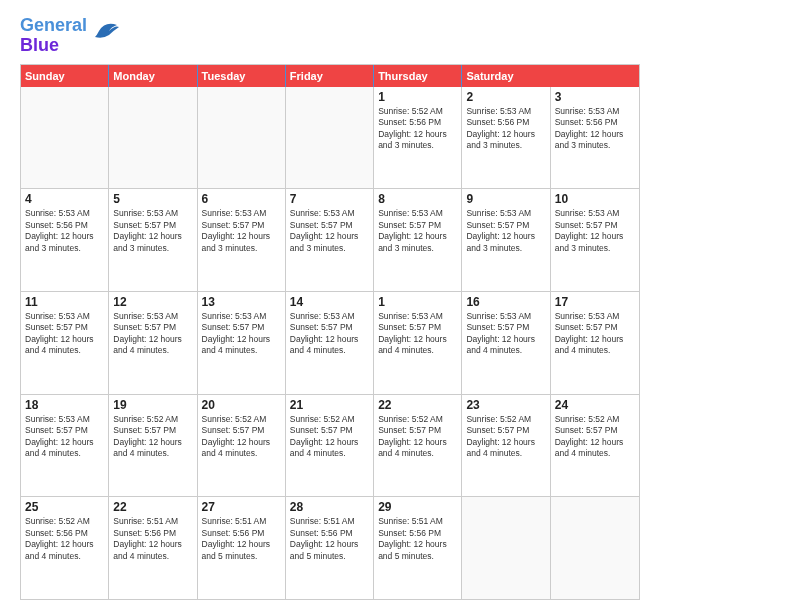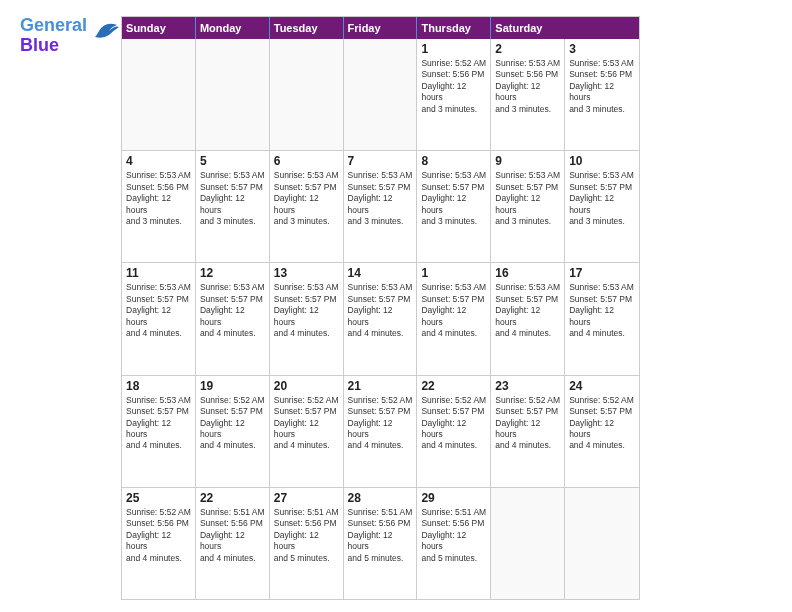--- a/index.html
+++ b/index.html
@@ -8,21 +8,21 @@
       background: #fff;
       width: 792px;
       height: 612px;
       overflow: hidden;
     }
     .page {
       width: 660px;
       height: 612px;
       padding: 16px 20px 12px 20px;
       display: flex;
-      flex-direction: row;
+      flex-direction: column;
     }
     .header {
       display: flex;
       justify-content: space-between;
       align-items: flex-start;
       margin-bottom: 8px;
     }
     .logo {
       display: flex;
       flex-direction: column;
@@ -51,21 +51,21 @@
     }
     .calendar {
       flex: 1;
       display: flex;
       flex-direction: column;
       border: 1px solid #ccc;
     }
     .cal-header {
       display: grid;
       grid-template-columns: repeat(7, 1fr);
-      background: #701a75;
+      background: #ef4444;
     }
     .cal-header-cell {
       color: #fff;
       font-size: 11px;
       font-weight: bold;
       padding: 5px 4px;
       text-align: left;
       border-right: 1px solid #4a8dd5;
     }
     .cal-header-cell:last-child { border-right: none; }

